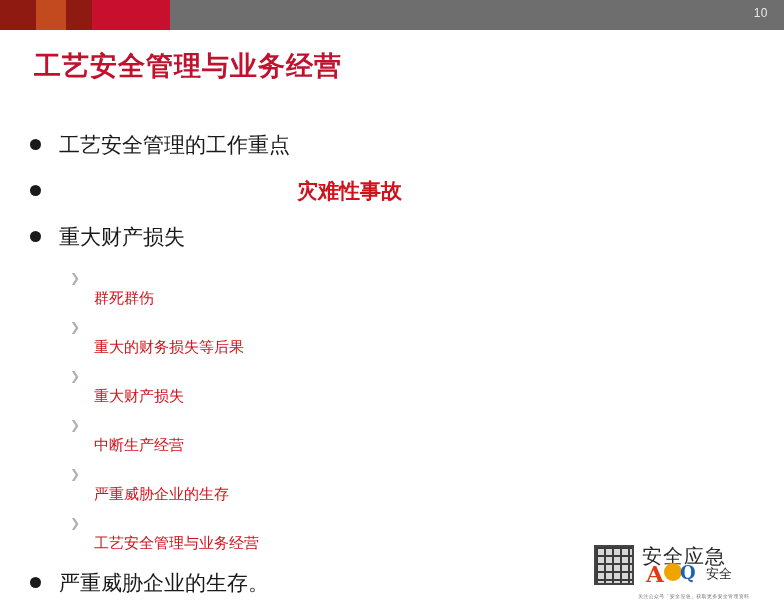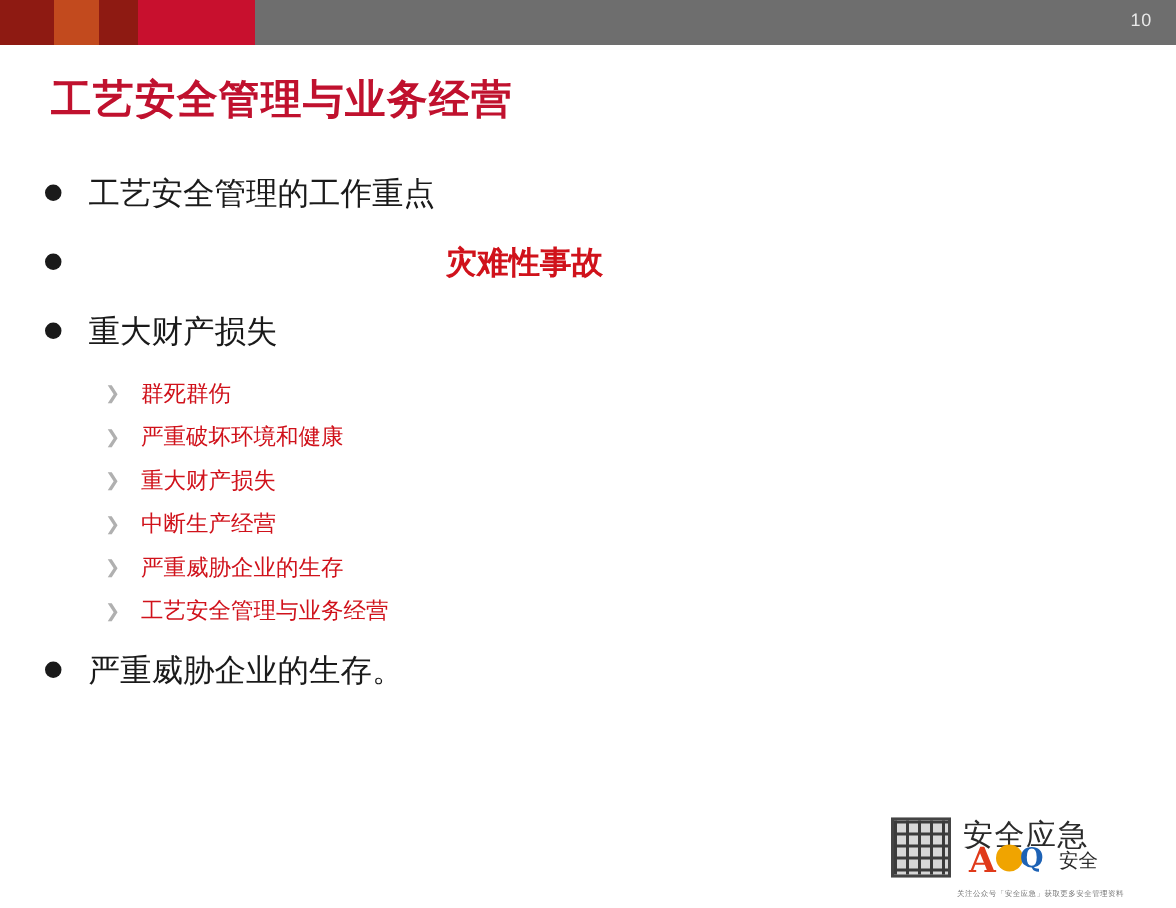--- a/index.html
+++ b/index.html
@@ -59,21 +59,21 @@
     font-weight: bold;
     color: #c0112e;
     letter-spacing: 1px;
     white-space: nowrap;
   }
 
   
   .body {
     position: absolute;
     left: 0;
-    top: 112px;
+    top: 128px;
     width: 748px;
   }
   .l1 {
     position: relative;
     display: flex;
     align-items: flex-start;
     margin: 0 0 0 30px;
     min-height: 34px;
   }
   .l1 .dot {
@@ -115,20 +115,21 @@
     color: #b0b0b0;
     font-size: 12px;
     line-height: 18px;
   }
   .l2 .txt {
     font-family: "DejaVu Serif", "Liberation Serif", serif;
     font-size: 15px;
     color: #d0121b;
     line-height: 29px;
     white-space: pre;
+    margin-top: 20px;
   }
 
   .gap-a { height: 12px; }
   .gap-b { height: 10px; }
   .gap-c { height: 8px; }
 
   
   .watermark {
     position: absolute;
     right: 18px;
@@ -249,21 +250,21 @@
 
     <div class="gap-b"></div>
 
     <div class="l2">
       <span class="arrow">❯</span>
       <span class="txt">群死群伤</span>
     </div>
 
     <div class="l2">
       <span class="arrow">❯</span>
-      <span class="txt">严重破坏环境和健康</span>
+      <span class="txt">重大的财务损失等后果</span>
     </div>
 
     <div class="l2">
       <span class="arrow">❯</span>
       <span class="txt">重大财产损失</span>
     </div>
 
     <div class="l2">
       <span class="arrow">❯</span>
       <span class="txt">中断生产经营</span>

